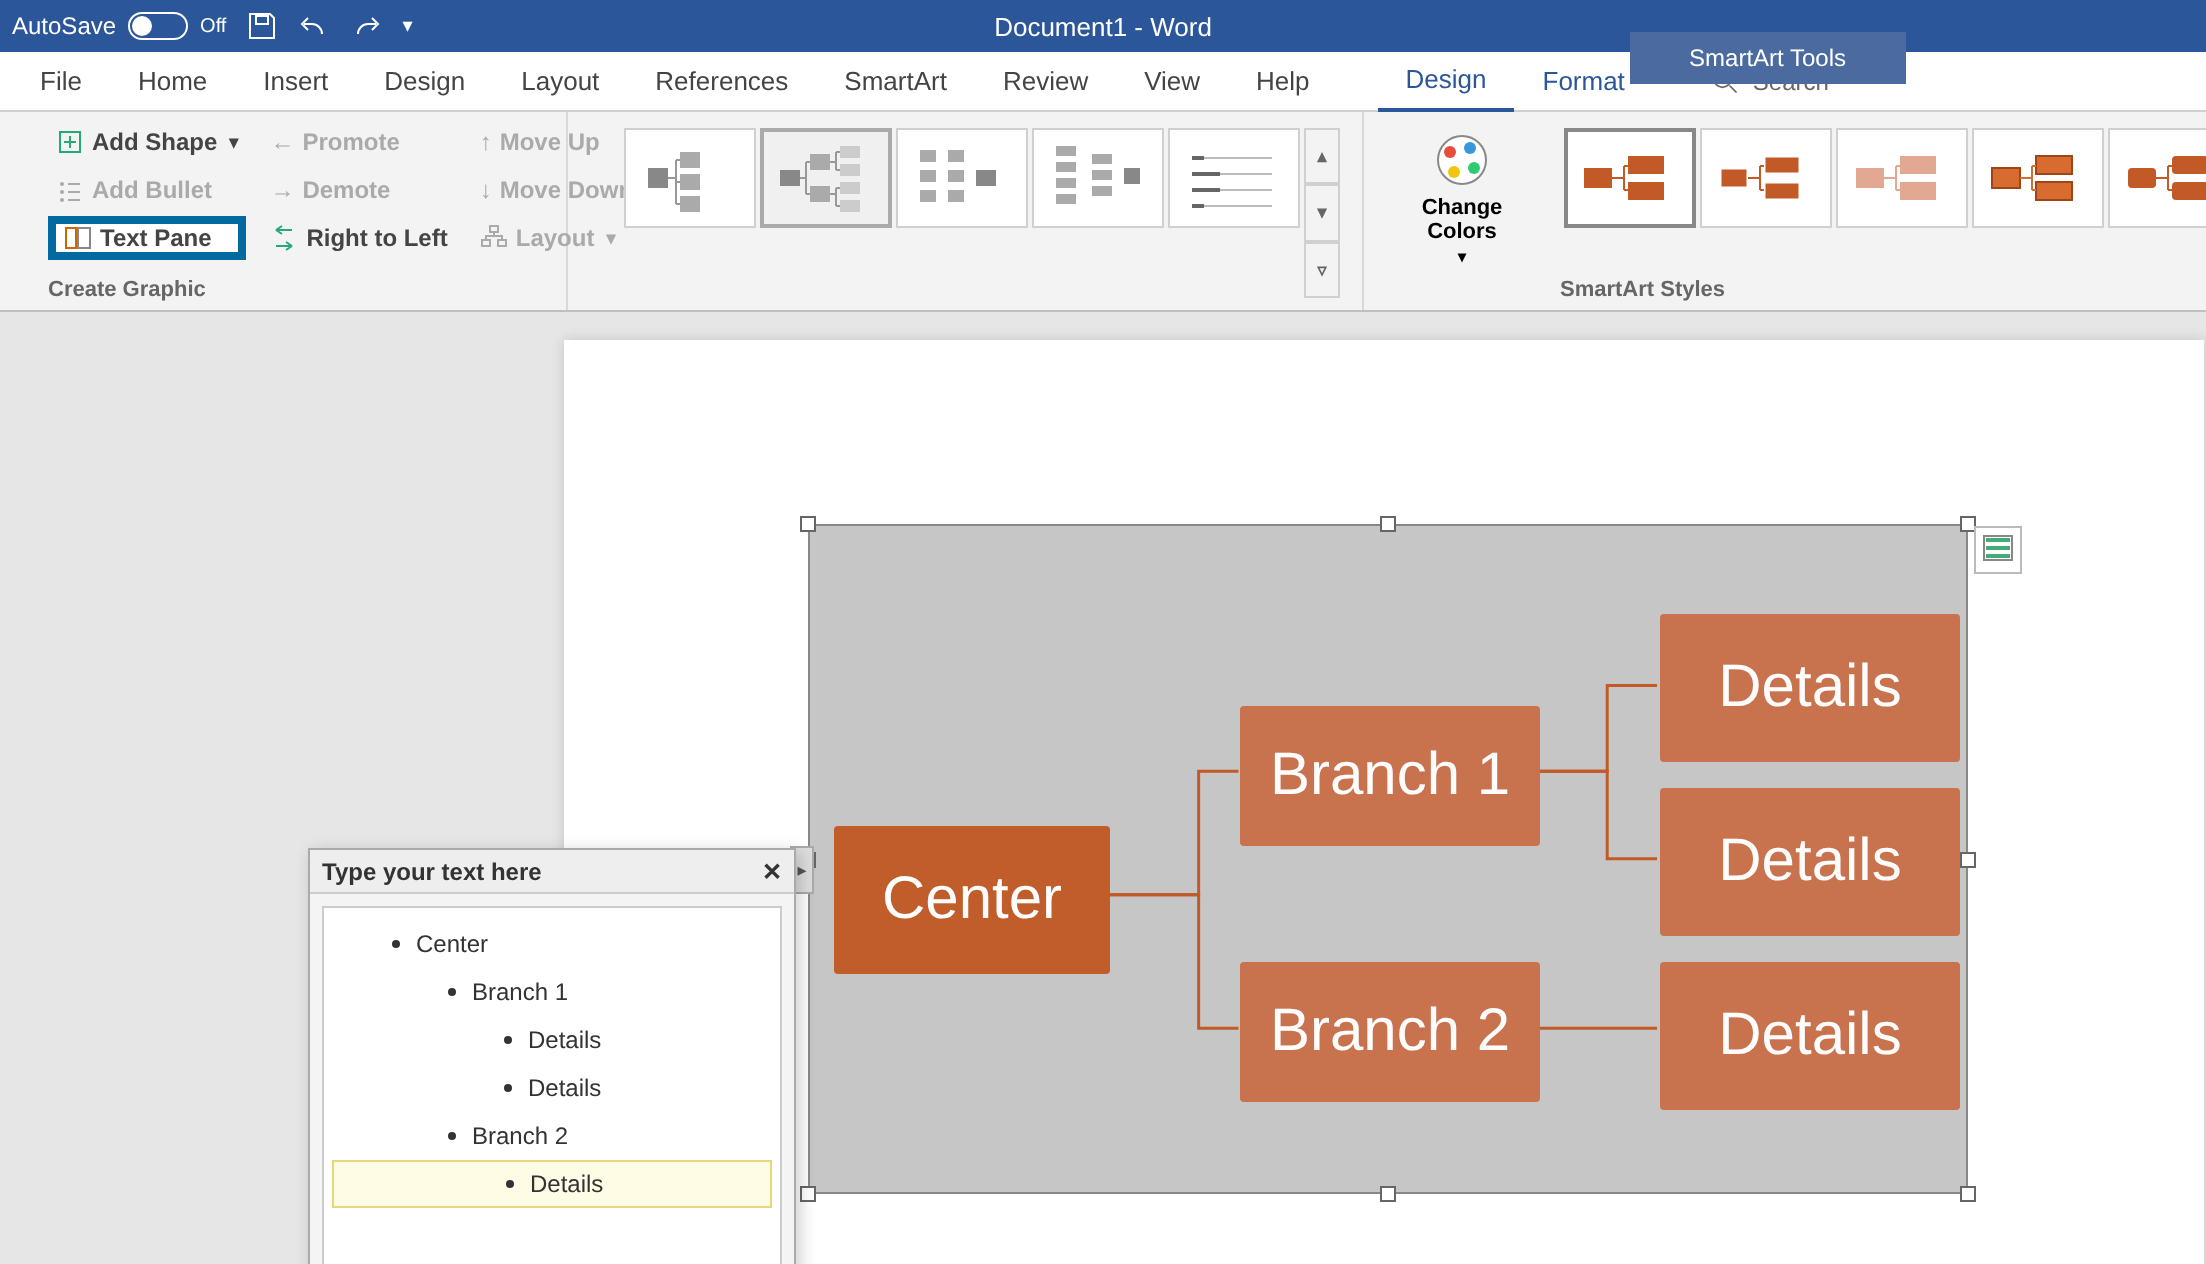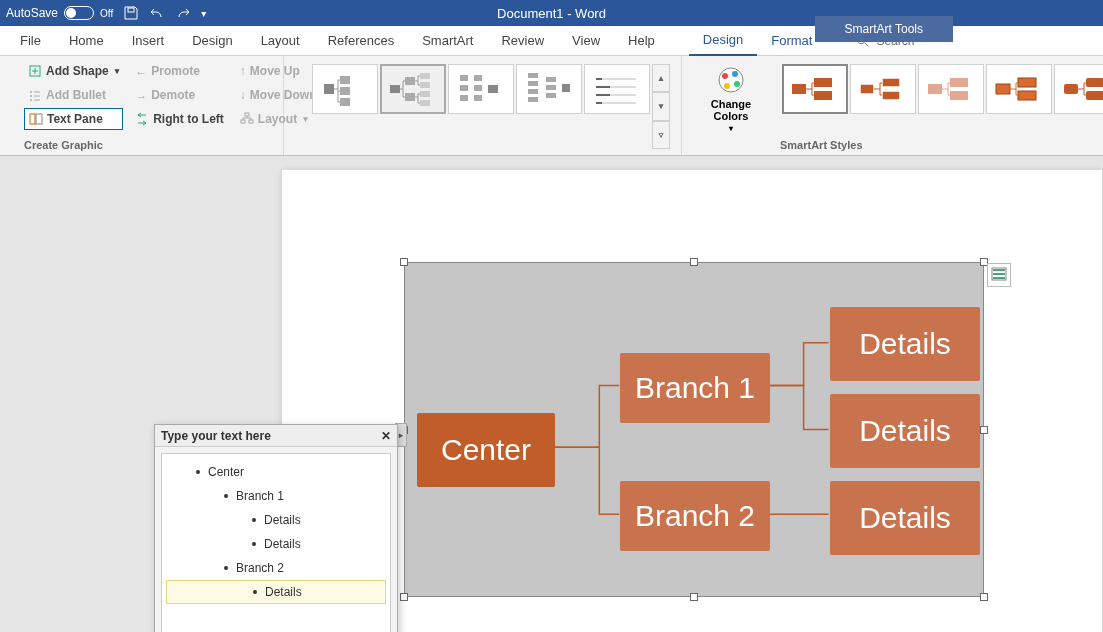--- a/index.html
+++ b/index.html
@@ -25,21 +25,21 @@
 
 .ribbon { height: 100px; background: #f3f3f3; border-bottom: 1px solid #c0c0c0; display: flex; }
 .group { border-right: 1px solid #d8d8d8; padding: 4px 8px 2px 24px; display: flex; flex-direction: column; justify-content: space-between; font-weight: bold; }
 .group-label { font-size: 11px; color: #666; padding: 2px 0; }
 .group-body { flex: 1; display: flex; }
 
 
 .cg-col { display: flex; flex-direction: column; gap: 2px; padding-right: 8px; }
 .cg-btn { display: flex; align-items: center; gap: 4px; height: 22px; padding: 0 4px; color: #444; white-space: nowrap; }
 .cg-btn.dim { color: #aaa; }
-.cg-btn.sel { background: #fff; border: 1px solid #0369a1; }
+.cg-btn.sel { background: #fff; border: 4px solid #0369a1; }
 .mini-ico { width: 14px; height: 14px; display: inline-block; }
 
 
 .layouts { padding: 4px; }
 .lay-row { display: flex; gap: 2px; }
 .lay-item { width: 66px; height: 50px; border: 1px solid #d0d0d0; background: #fff; display: flex; align-items: center; justify-content: center; }
 .lay-item.sel { border: 2px solid #aaa; background: #f0f0f0; }
 .lay-scroll { width: 18px; display: flex; flex-direction: column; }
 .lay-scroll div { flex: 1; border: 1px solid #d0d0d0; display: flex; align-items: center; justify-content: center; font-size: 9px; color: #666; }
 

